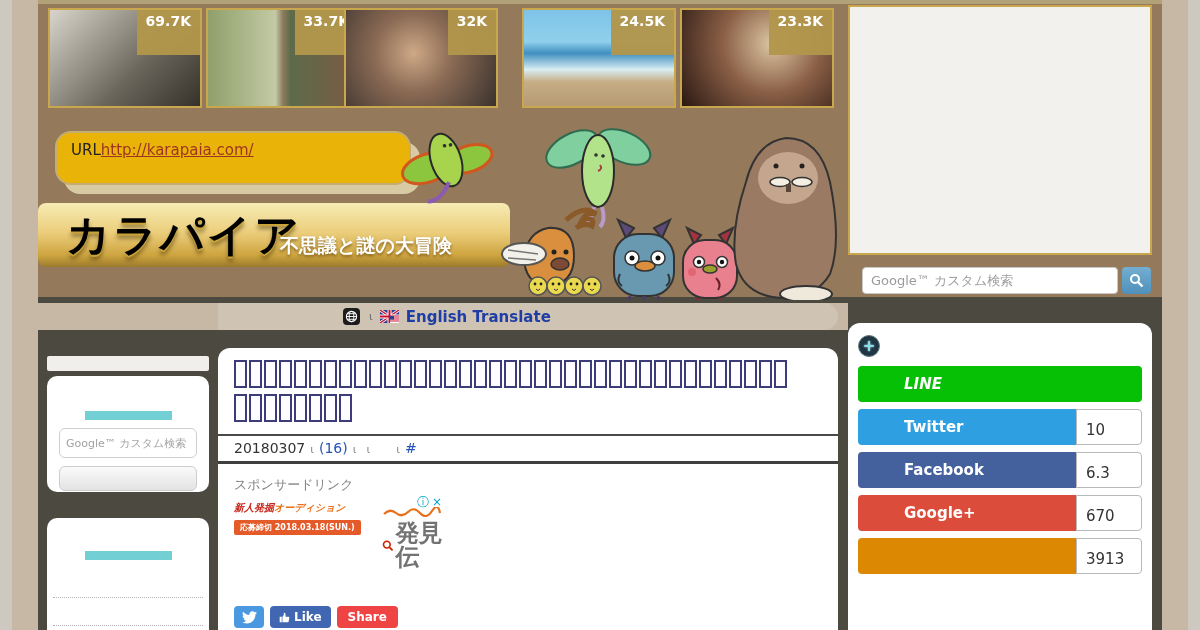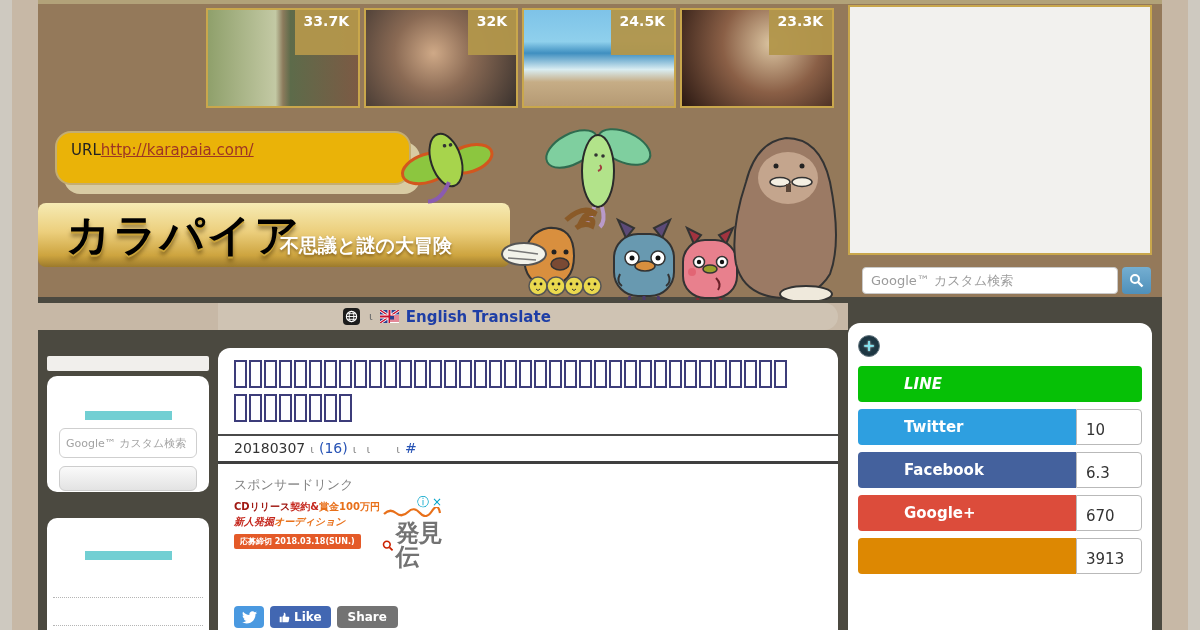--- a/index.html
+++ b/index.html
@@ -81,35 +81,38 @@
   #ad-deadline{display:inline-block;background:#e45a28;color:#fff;font-size:8px;font-weight:bold;padding:2px 6px;border-radius:2px;margin-top:3px;}
   #ad-right{position:absolute;left:148px;top:2px;width:74px;}
   #ad-product{font-size:24px;font-weight:900;color:#737373;letter-spacing:-1px;line-height:1;}
   #adchoices{position:absolute;left:180px;top:-6px;color:#00a3c8;font-size:12px;}
   #adchoices span{margin-left:3px;cursor:pointer;}
   
   #social-row{position:absolute;left:16px;top:258px;display:flex;gap:6px;}
   .soc-btn{height:22px;border:none;border-radius:4px;color:#fff;font-weight:bold;font-size:12px;display:flex;align-items:center;cursor:pointer;font-family:"DejaVu Sans",sans-serif;}
   #tw-btn{width:30px;background:#4a99e0;justify-content:center;border-radius:4px;}
   #like-btn{background:#4267b2;padding:0 9px;gap:4px;}
-  #share-btn{background:#737373;padding:0 11px;}
+  #share-btn{background:#ef4444;padding:0 11px;}
 </style>
 </head>
 <body>
 
 <div id="stage">
   <div class="edge" id="edge-l"></div>
   <div class="edge" id="edge-r"></div>
   <div id="container"></div>
   <div id="header-brown"></div>
 
+  <div class="thumb t1" style="left:48px">
+      <span class="badge">69.7K</span>
+    </div>
   <div class="thumb t2" style="left:206px">
       <span class="badge">33.7K</span>
     </div>
-  <div class="thumb t3" style="left:364px">
+  <div class="thumb t3" style="left:344px">
       <span class="badge">32K</span>
     </div>
   <div class="thumb t4" style="left:522px">
       <span class="badge">24.5K</span>
     </div>
   <div class="thumb t5" style="left:680px">
       <span class="badge">23.3K</span>
     </div>
 
   <div id="url-shadow"></div>
@@ -296,21 +299,20 @@
       <div class="tofu-line"><span class="tofu"></span><span class="tofu"></span><span class="tofu"></span><span class="tofu"></span><span class="tofu"></span><span class="tofu"></span><span class="tofu"></span><span class="tofu"></span></div>
     </div>
     <div id="hr1"></div>
     <div id="date-row">
       <span>20180307</span><span class="g">ι</span><a href="#" class="lnk">(16)</a><span class="g">ι</span><span class="g">ι</span><span class="sp"></span><span class="g">ι</span><a href="#" class="lnk">#</a>
     </div>
     <div id="hr2"></div>
     <div id="sponsored">スポンサードリンク</div>
 
     <div id="ad-banner">
-      <div id="ad-l1"><span class="ad-dark">CDリリース</span><span class="ad-red">契約&amp;</span><span class="ad-orange">賞金100万円</span></div>
       <div id="ad-l2"><span class="ad-red">新人発掘</span><span class="ad-orange">オーディション</span></div>
       <div id="ad-deadline">応募締切 2018.03.18(SUN.)</div>
       <div id="ad-right">
         <svg width="60" height="10" viewBox="0 0 60 10">
             <path d="M2,7 Q8,1 14,6 T26,5 T38,6 T50,4 T58,6" stroke="#e8701a" stroke-width="2.2" fill="none"></path>
           </svg>
         <div style="display:flex;align-items:center;gap:2px;">
           <svg width="13" height="13" viewBox="0 0 13 13">
               <circle cx="5.5" cy="5.5" r="3.8" fill="none" stroke="#cc2200" stroke-width="1.8"></circle>
               <path d="M8.5,8.5 L12,12" stroke="#cc2200" stroke-width="2"></path>

